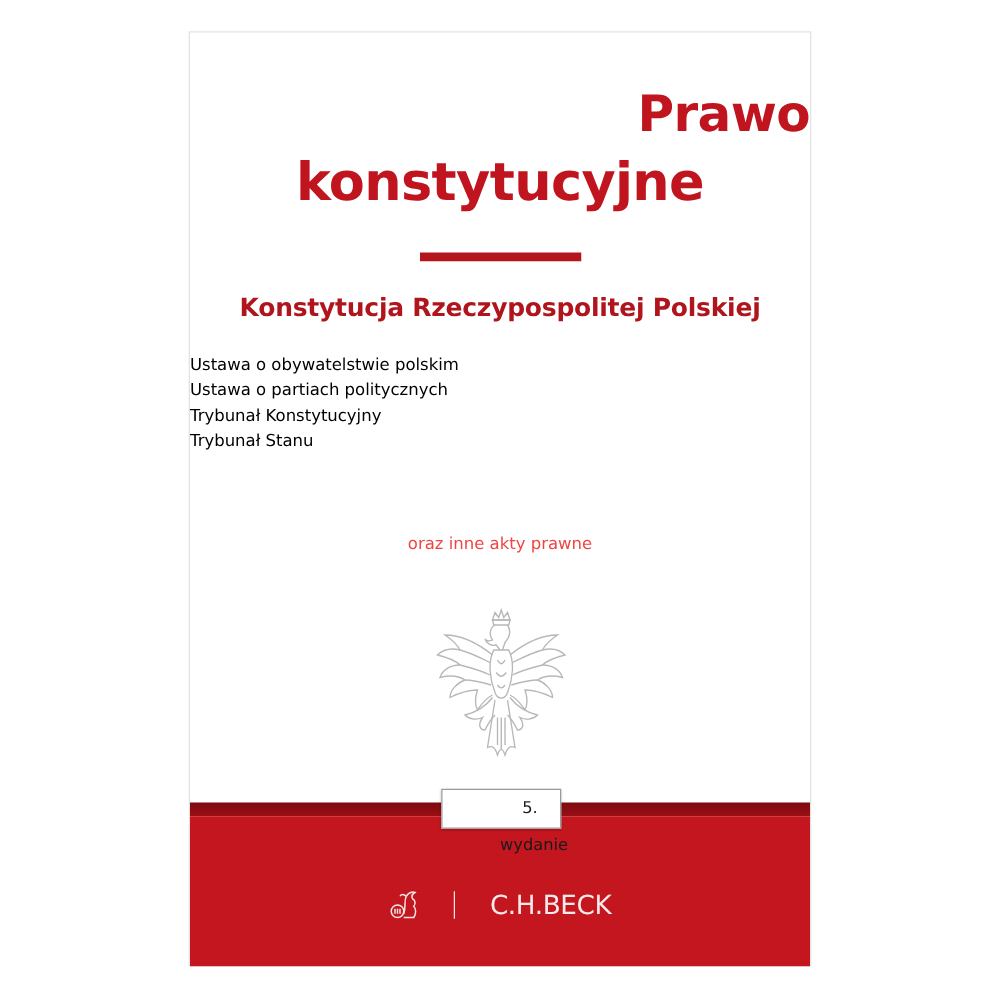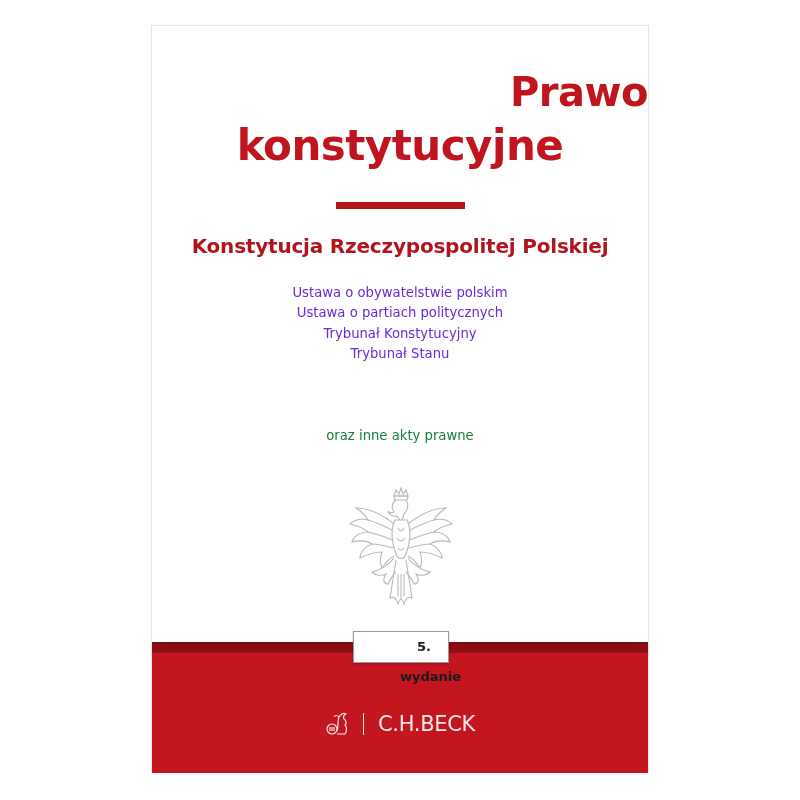--- a/index.html
+++ b/index.html
@@ -21,52 +21,52 @@
     .title-l2 { top: 95px; font-size: 42px; line-height: 50px; }
     .divider {
       position: absolute; left: 184px; top: 176px; width: 129px; height: 7px; background: #b5161e;
     }
     .subtitle {
       position: absolute; top: 208px; left: 0; width: 100%; text-align: center;
       color: #b0141c; font-weight: bold; font-size: 20px; line-height: 24px;
       font-family: "DejaVu Sans", sans-serif; letter-spacing: -0.2px;
     }
     .acts {
-      position: absolute; top: 257px; left: 0; width: 100%; text-align: center;
+      position: absolute; top: 257px; left: 0; width: 100%; text-align: left;
       list-style: none; margin: 0; padding: 0;
-      color: #6d28d9; font-size: 13.2px; line-height: 20.3px;
+      color: #000000; font-size: 13.2px; line-height: 20.3px;
       font-family: "DejaVu Sans", sans-serif;
     }
     .acts li { margin: 0; padding: 0; }
     .others {
       position: absolute; top: 400px; left: 0; width: 100%; text-align: center;
-      color: #15803d; font-size: 13.2px; line-height: 20px;
+      color: #ef4444; font-size: 13.2px; line-height: 20px;
       font-family: "DejaVu Sans", sans-serif;
     }
     .emblem {
       position: absolute; left: 196px; top: 460px; width: 106px; height: 130px;
     }
     .band-dark {
       position: absolute; left: 0; top: 616px; width: 100%; height: 11px;
       background: linear-gradient(#7c0a10, #9a0f15);
     }
     .band {
       position: absolute; left: 0; top: 627px; width: 100%; height: 120px; background: #c4161e;
     }
     .edition {
       position: absolute; left: 201px; top: 605px; width: 96px; height: 32px;
       background: #ffffff; border: 1px solid #9a9a9a; box-sizing: border-box;
-      text-align: center; line-height: 30px; font-weight: bold; font-size: 13px;
+      text-align: center; line-height: 30px; font-weight: normal; font-size: 13px;
       color: #1a1a1a; font-family: "DejaVu Sans", sans-serif;
       box-shadow: 0 1px 2px rgba(0,0,0,0.25);
       padding-left: 46px;
     }
     .publisher {
       position: absolute; left: 0; width: 100%; top: 683px; height: 30px;
-      display: flex; align-items: center; justify-content: center; gap: 8px;
+      display: flex; align-items: center; justify-content: center; gap: 22px;
       color: #f4e4e4;
     }
     .pub-logo { width: 24px; height: 26px; }
     .pub-sep { width: 1px; height: 22px; background: #f4e4e4; margin: 0 6px; }
     .pub-name {
       font-size: 21px; letter-spacing: -0.3px; font-family: "DejaVu Sans", sans-serif;
       font-weight: normal; color: #f7eaea;
     }
   </style>
 </head>

